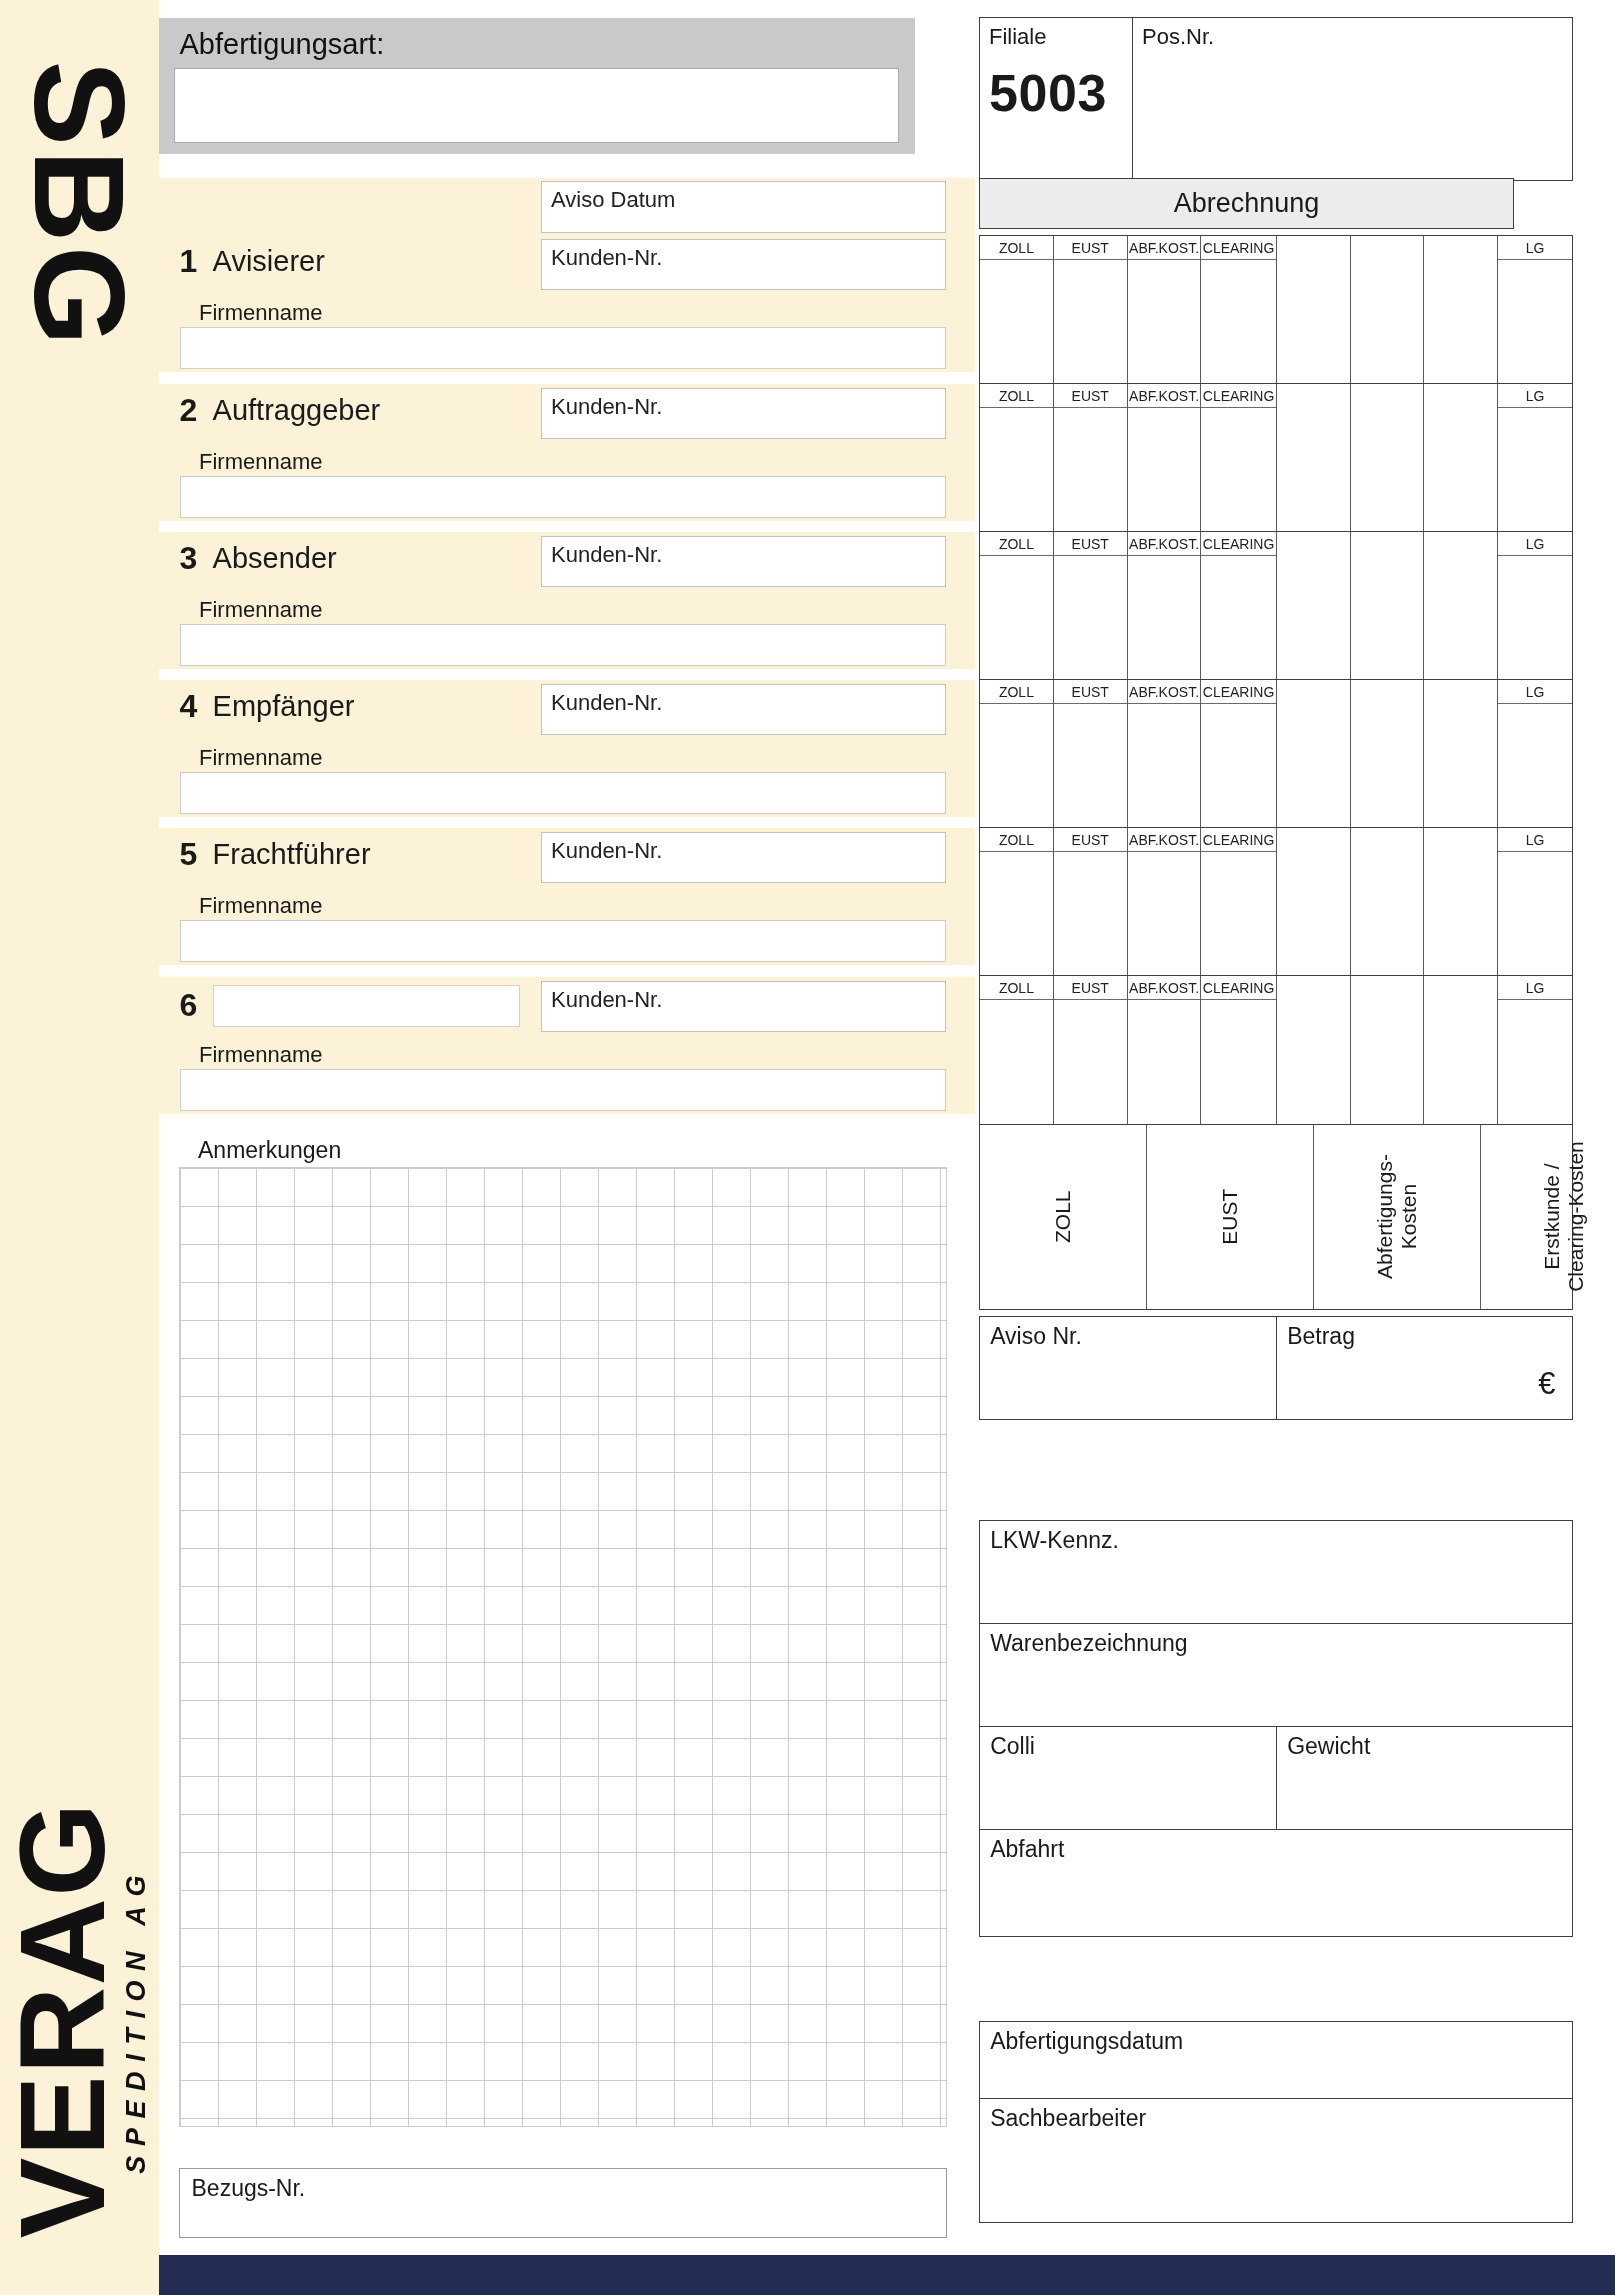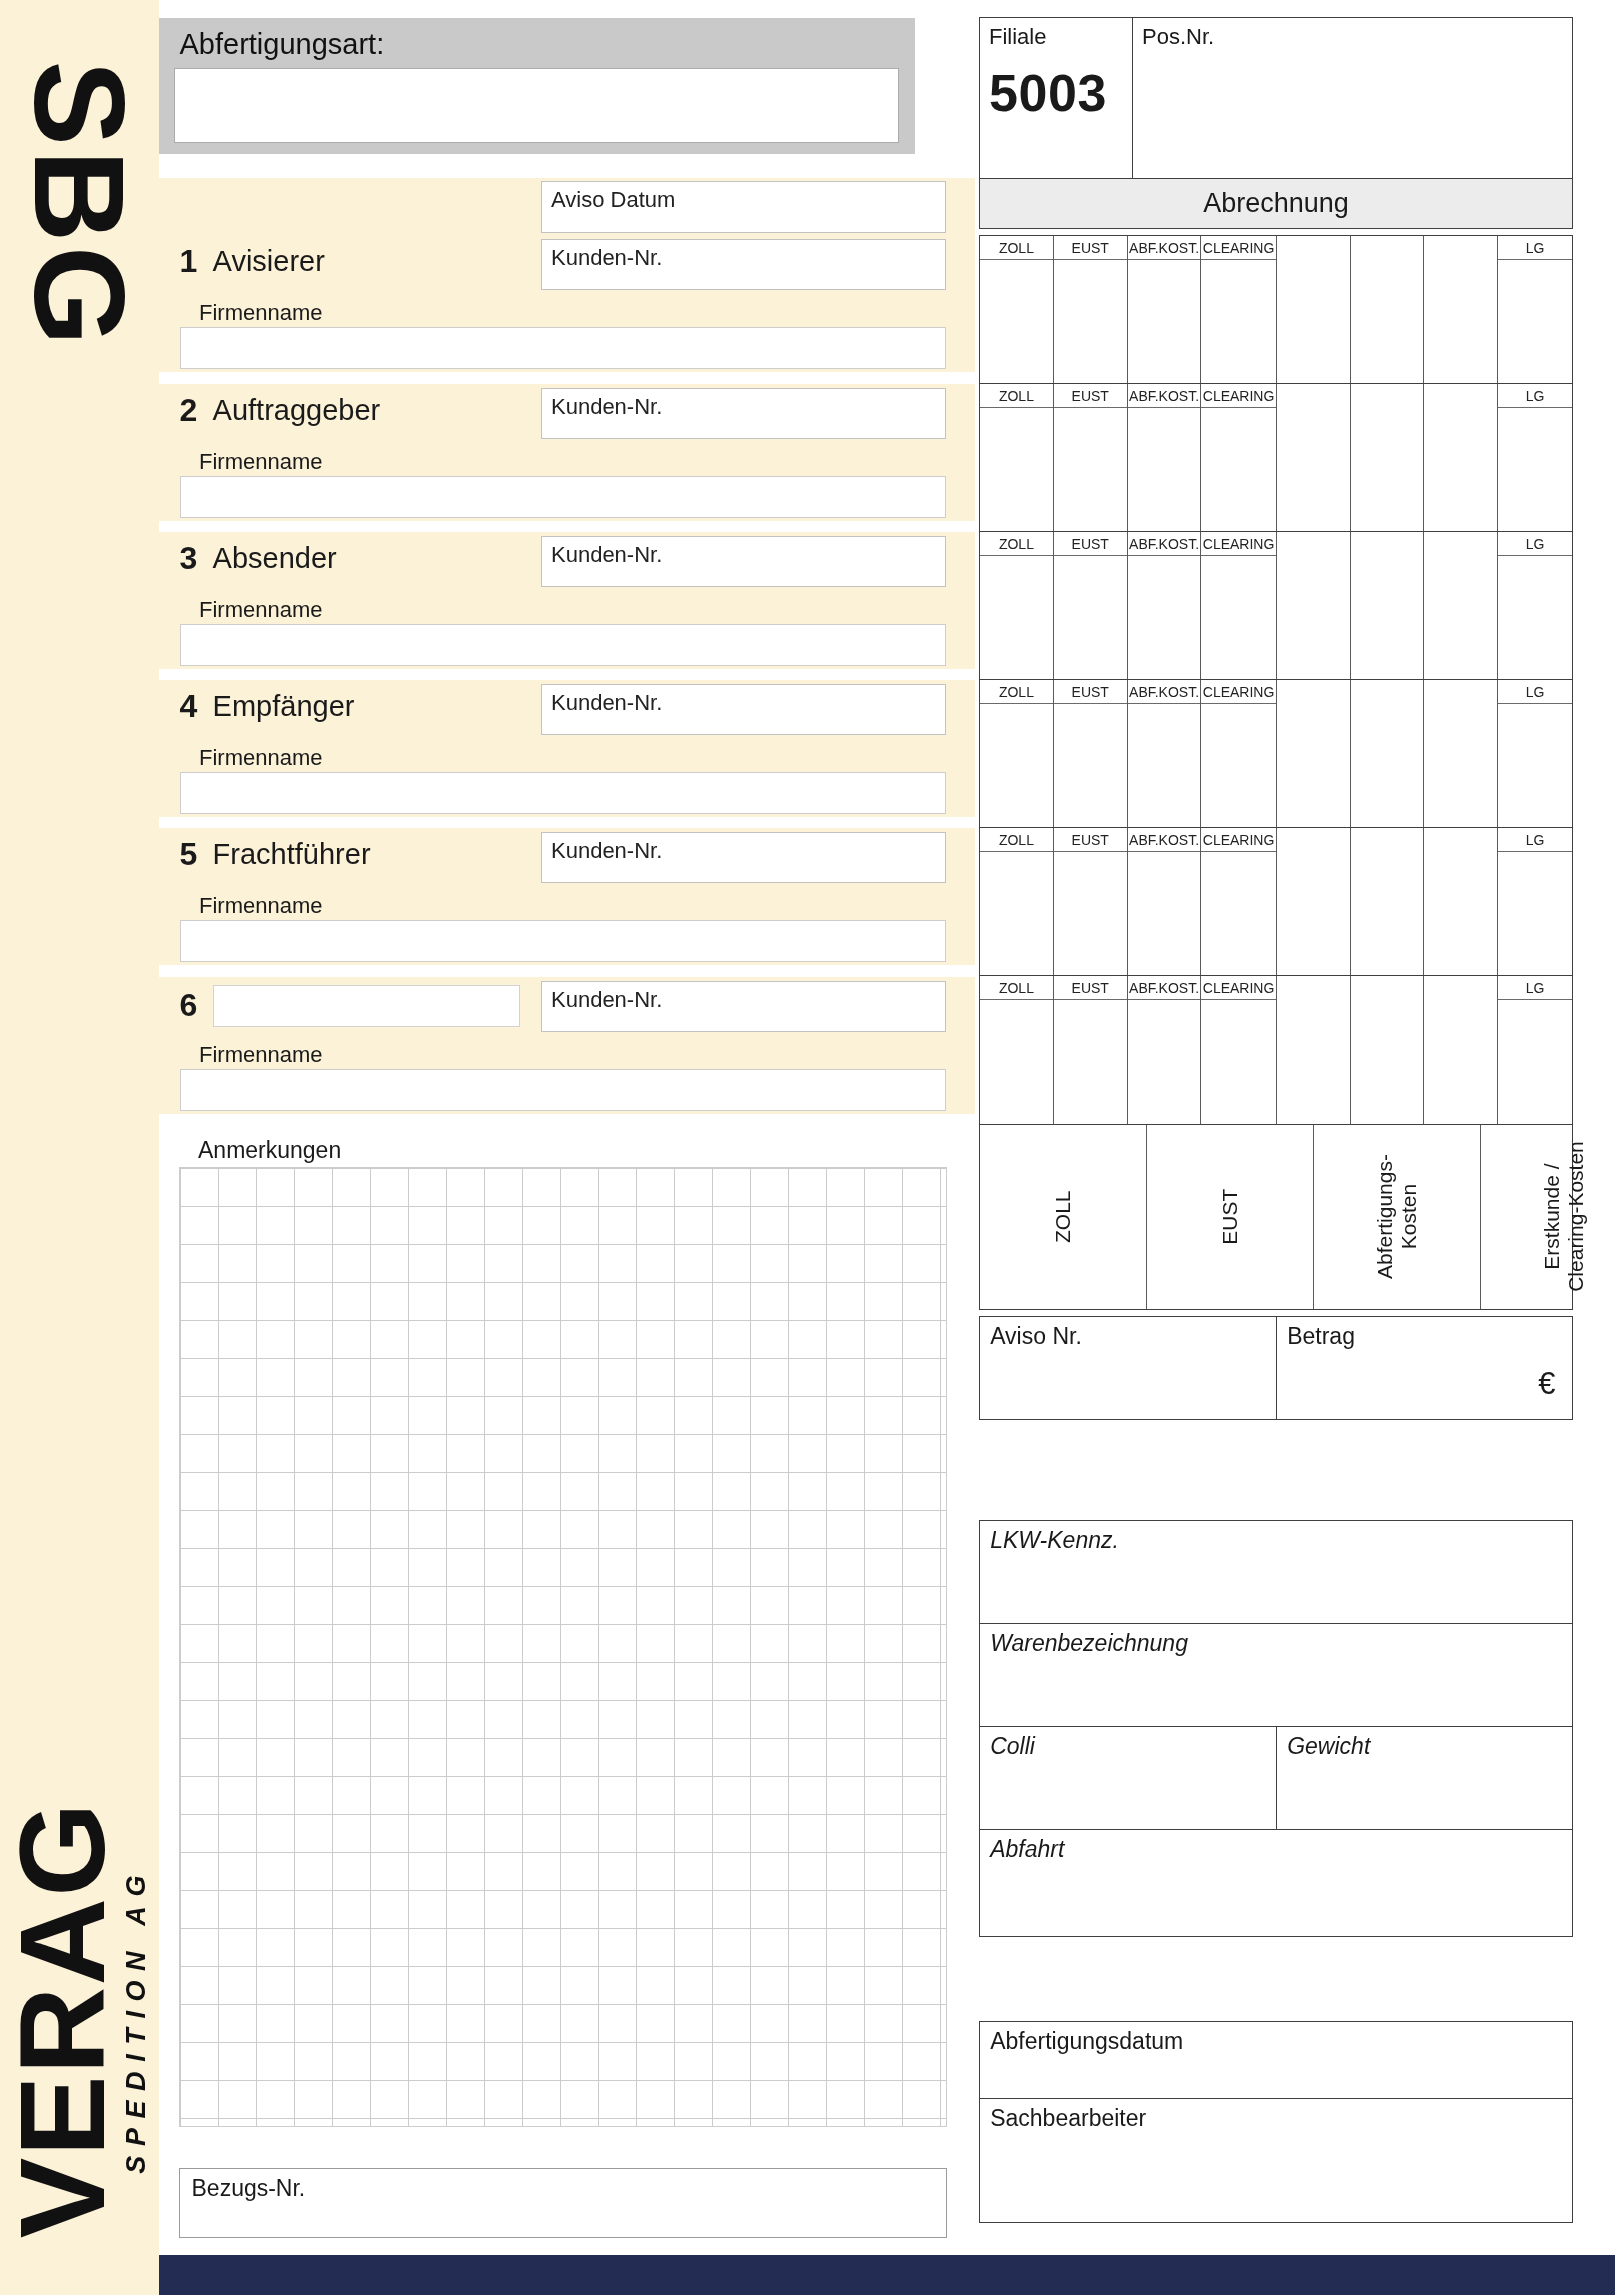--- a/index.html
+++ b/index.html
@@ -35,21 +35,21 @@
   .posnr-cell   { flex:1; padding:6.4px 9px; }
   .small-label  { font-size:22px; }
   .filiale-value{ font-size:52px; font-weight:bold; margin-top:12.8px; letter-spacing:0.6px; }
 
   
   .aviso-band { position:absolute; left:159px; top:178px; width:816px; height:58px; background:#fbf2d8; }
   .field { background:#fff; border:1.3px solid #c2c2c2; padding:5.1px 9px; }
   .field-label { font-size:22px; color:#222; }
   .aviso-field { position:absolute; left:382px; top:2.6px; width:405px; height:52px; }
 
-  .abrechnung-header { position:absolute; left:979px; top:178px; width:594px; height:51px;
+  .abrechnung-header { position:absolute; left:979px; top:178px; width:535px; height:51px;
                        background:#ececec; border:1.9px solid #3f3f3f;
                        display:flex; align-items:center; justify-content:center; font-size:27px; }
 
   
   .section { position:absolute; left:159px; width:816px; height:137px; background:#fbf2d8; }
   .sec-head { position:absolute; left:20.5px; top:7.7px; display:flex; align-items:center; gap:15.3px; }
   .sec-num  { font-size:32px; font-weight:bold; }
   .sec-title{ font-size:29px; }
   .sec-title.blank { display:inline-block; width:307px; height:42px; background:#fff;
                      border:1.3px solid #d2d2d2; }
@@ -88,21 +88,21 @@
   .anmerk-grid { position:absolute; left:179px; top:1167px; width:768px; height:960px;
                  border:1.3px solid #cccccc; background:#fff;
                  background-image:
                    linear-gradient(to right, #cccccc 1.3px, transparent 1.3px),
                    linear-gradient(to bottom, #cccccc 1.3px, transparent 1.3px);
                  background-size:38px 38px; }
 
   
   .lkw-group { position:absolute; left:979px; top:1520px; width:594px; height:417px;
                border:1.9px solid #3f3f3f; background:#fff; display:flex; flex-direction:column; }
-  .lkw-row { height:103px; border-bottom:1.9px solid #3f3f3f; display:flex;font-style:italic; }
+  .lkw-row { height:103px; border-bottom:1.9px solid #3f3f3f; display:flex; }
   .lkw-row:last-child { height:auto; flex:1; border-bottom:none; }
   .lkw-cell { flex:1; padding:6.4px 10.2px; font-size:23px; }
   .lkw-cell.half { flex:0 0 297px; border-right:1.9px solid #3f3f3f; }
 
   .datum-group { position:absolute; left:979px; top:2021px; width:594px; height:202px;
                  border:1.9px solid #3f3f3f; background:#fff; display:flex; flex-direction:column; }
   .datum-row { height:77px; border-bottom:1.9px solid #3f3f3f; padding:6.4px 10.2px; font-size:23px; }
   .datum-row:last-child { height:auto; flex:1; border-bottom:none; }
 
   .bezugs-box { position:absolute; left:179px; top:2168px; width:768px; height:70px;

